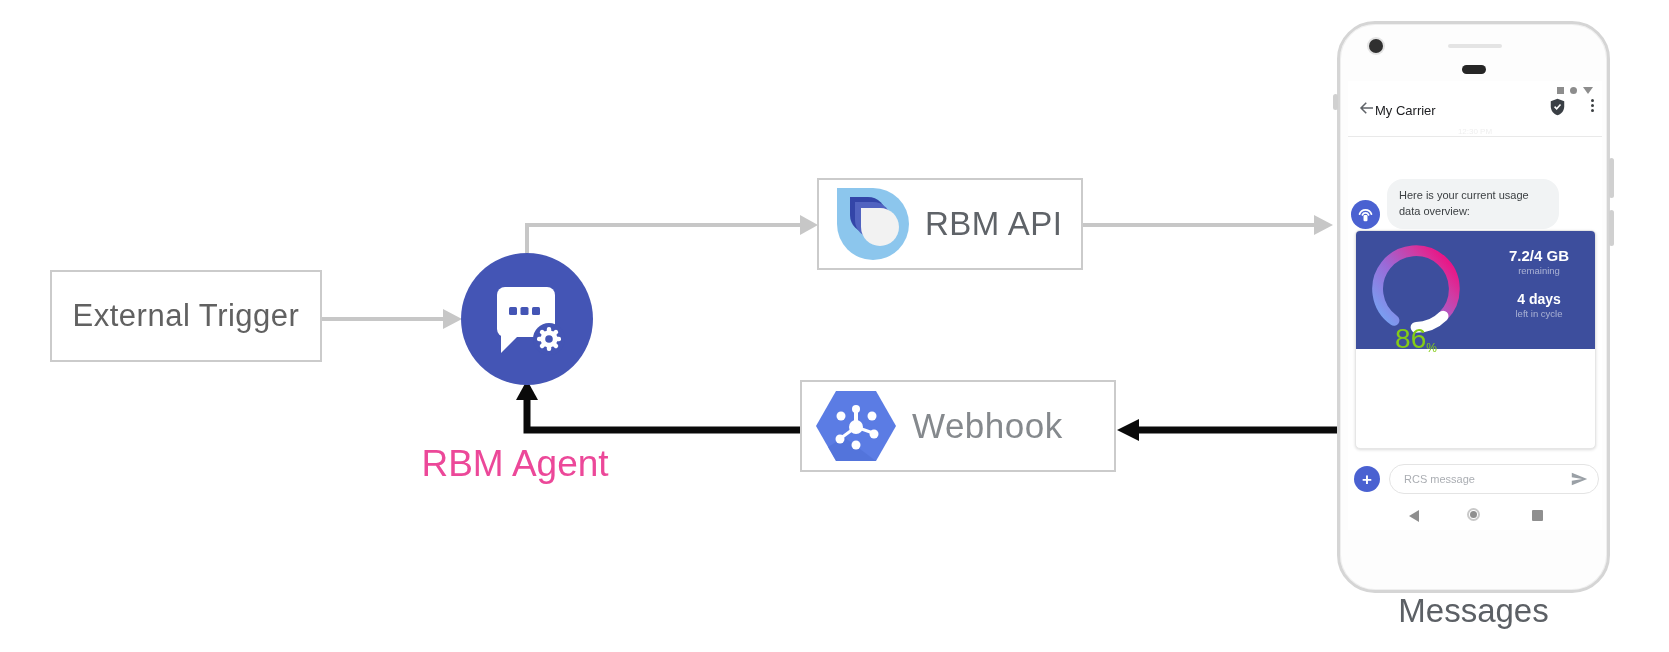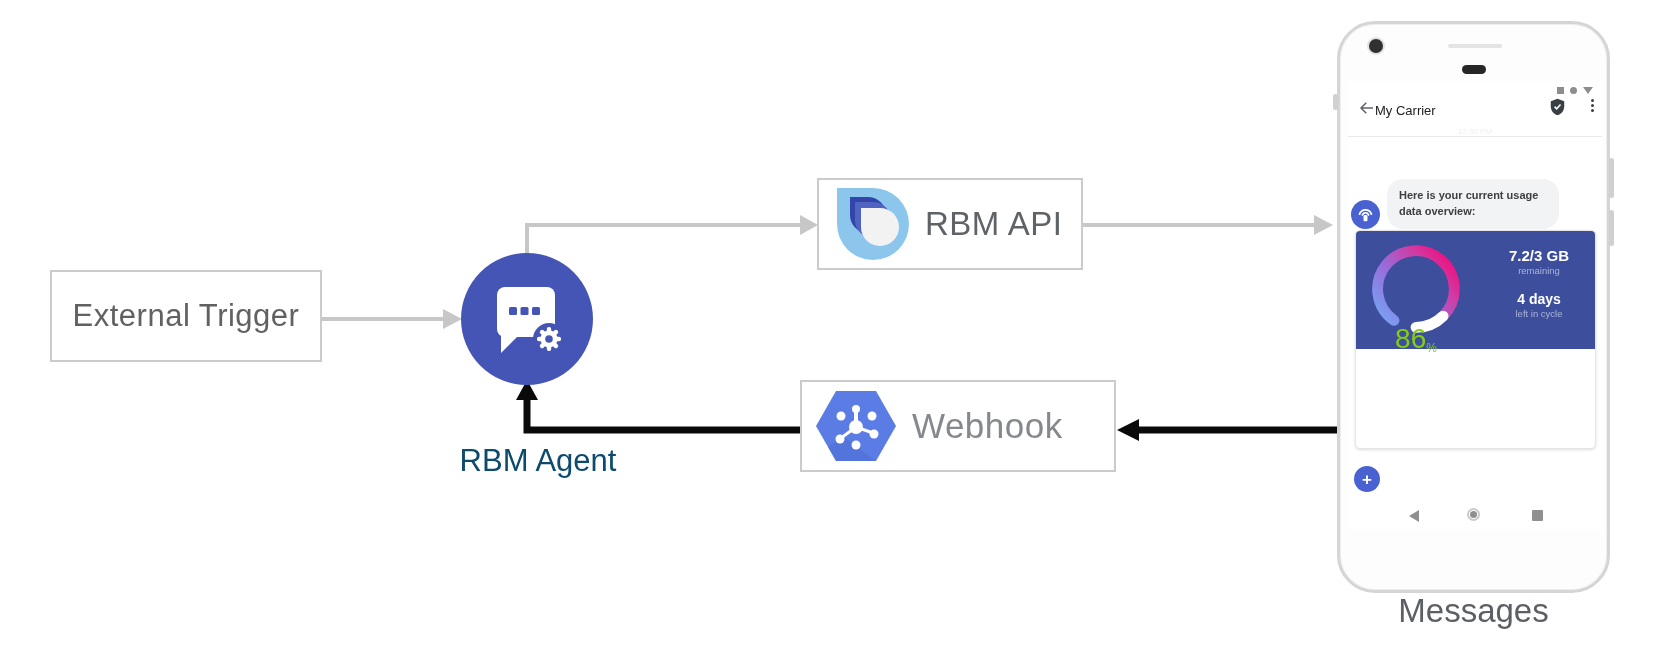--- a/index.html
+++ b/index.html
@@ -13,21 +13,21 @@
   
   .node-box { position:absolute; background:#fff; border:2px solid #cbcbcb; display:flex; align-items:center; justify-content:center; z-index:2; }
   .ext-box { left:50px; top:270px; width:272px; height:92px; }
   .node-label { color:#616161; font-size:31px; font-weight:300; letter-spacing:0.5px; }
   .api-box { left:817px; top:178px; width:266px; height:92px; justify-content:flex-start; padding-left:18px; gap:16px; }
   .api-label { color:#5f6368; font-size:33px; font-weight:300; letter-spacing:0.5px; }
   .webhook-box { left:800px; top:380px; width:316px; height:92px; justify-content:flex-start; padding-left:14px; gap:16px; }
   .webhook-label { color:#85898d; font-size:35px; font-weight:300; letter-spacing:0.5px; }
 
   .agent-circle { position:absolute; left:461px; top:253px; width:132px; height:132px; z-index:2; }
-  .agent-label { position:absolute; left:408px; top:443px; width:260px; text-align:center; color:#0c4a6e; font-size:31px; font-weight:300; z-index:2; }
+  .agent-label { position:absolute; left:385px; top:443px; width:260px; text-align:center; color:#ec4899; font-size:37px; font-weight:300; z-index:2; }
 
   
   .drop-logo { position:relative; width:72px; height:72px; }
   .drop { position:absolute; border-radius:0 50% 50% 50%; }
   .drop-big   { left:0; top:0; width:72px; height:72px; background:#8cc6ed; }
   .drop-dark  { left:13px; top:9px;  width:36px; height:36px; background:#3345a8; }
   .drop-mid   { left:18px; top:14px; width:36px; height:36px; background:#5163c0; }
   .drop-white { left:24px; top:20px; width:38px; height:38px; background:#f2f2f2; }
 
   
@@ -45,21 +45,21 @@
 
   .hdr-title { position:absolute; left:27px; top:22px; font-size:13px; color:#202124; }
   .hdr-back { position:absolute; left:10px; top:18px; }
   .hdr-shield { position:absolute; left:200px; top:16px; }
   .hdr-dots { position:absolute; left:243px; top:18px; display:flex; flex-direction:column; gap:2px; }
   .hdr-dots i { width:3px; height:3px; background:#3c4043; border-radius:50%; }
   .hdr-time { position:absolute; left:0; top:46px; width:100%; text-align:center; font-size:8px; color:#efefef; }
   .hdr-divider { position:absolute; left:0; top:55px; width:100%; height:1px; background:#e9e9e9; }
 
   .avatar { position:absolute; left:3px; top:119px; width:29px; height:29px; border-radius:50%; background:#4a61d1; display:flex; align-items:center; justify-content:center; }
-  .bubble { position:absolute; left:39px; top:98px; width:172px; min-height:46px; background:#f1f3f4; border-radius:16px; padding:9px 12px; font-size:11px; line-height:1.45; color:#3c4043;font-weight:bold; }
+  .bubble { position:absolute; left:39px; top:98px; width:172px; min-height:46px; background:#f1f3f4; border-radius:16px; padding:9px 12px; font-size:11px; line-height:1.45; color:#3c4043; }
 
   .card { position:absolute; left:7px; top:149px; width:241px; height:219px; background:#fff; border:1px solid #e6e6e6; border-radius:5px; box-shadow:0 1px 3px rgba(0,0,0,.14); overflow:hidden; }
   .card-hero { position:relative; width:100%; height:118px; background:#3d4e9d; }
   .gauge-wrap { position:absolute; left:10px; top:8px; width:100px; height:100px; }
   .gauge-text { position:absolute; left:0; top:16px; width:100%; height:100%; display:flex; align-items:flex-end; justify-content:center; color:#84cc16; }
   .gauge-text .pct { font-size:28px; font-weight:300; }
   .gauge-text .sym { font-size:12px; margin-top:12px; }
   .hero-stats { position:absolute; right:8px; top:16px; width:96px; text-align:center; color:#fff; }
   .stat-val1 { font-size:15px; font-weight:bold; }
   .stat-lab  { font-size:9.5px; color:rgba(255,255,255,.55); margin-top:1px; }
@@ -210,29 +210,35 @@
               </defs>
               <path d="M 33.6 97.7 A 46 46 0 1 1 92.5 92.5" fill="none" stroke="url(#gaugeGrad)" stroke-width="13" stroke-linecap="round"></path>
               <path d="M 92.5 92.5 A 46 46 0 0 1 60 106" fill="none" stroke="#ffffff" stroke-width="13" stroke-linecap="round"></path>
             </svg>
             <div class="gauge-text">
               <span class="pct">86</span>
               <span class="sym">%</span>
             </div>
           </div>
           <div class="hero-stats">
-            <div class="stat-val1">7.2/3 GB</div>
+            <div class="stat-val1">7.2/4 GB</div>
             <div class="stat-lab">remaining</div>
             <div class="stat-val2">4 days</div>
             <div class="stat-lab">left in cycle</div>
           </div>
         </div>
       </div>
 
       <div class="plus-btn">+</div>
+      <div class="compose-pill">
+        <input type="text" placeholder="RCS message" style="">
+        <svg width="17" height="14" viewBox="0 0 24 20">
+          <path d="M1 19 L23 10 L1 1 L1 7.5 L16 10 L1 12.5 Z" fill="#9aa0a6"></path>
+        </svg>
+      </div>
 
       <div class="nav-back"></div>
       <div class="nav-home"></div>
       <div class="nav-recents"></div>
     </div>
   </div>
 
   <div class="phone-caption">Messages</div>
 </div>
 

